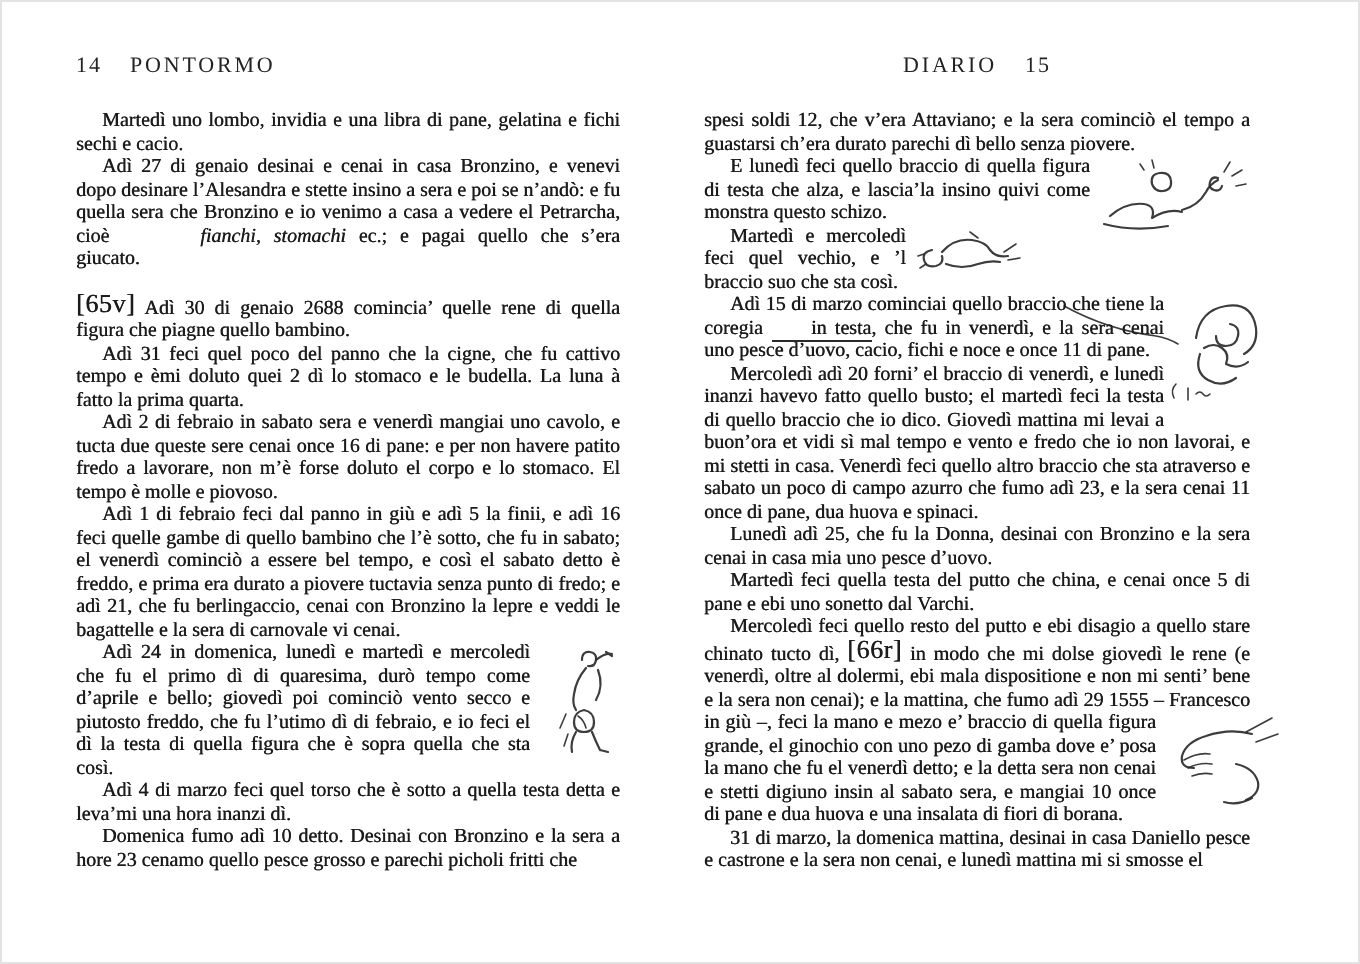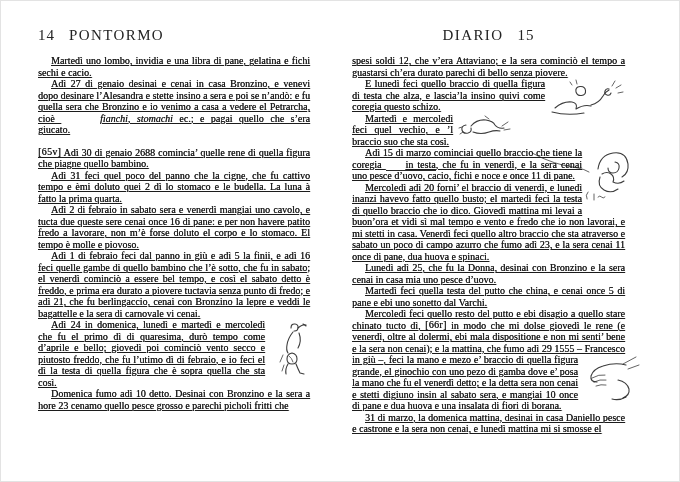--- a/index.html
+++ b/index.html
@@ -15,42 +15,42 @@
     position:absolute;inset:0;
     border:1px solid #e3e3e3;
     box-sizing:border-box;
   }
   .page{
     position:absolute;top:27px;
   }
   .page-left{left:38px;width:272px;}
   .page-right{left:352px;width:273px;}
   .running-head{
-    font-size:15px;
+    font-size:11px;
     letter-spacing:1.4px;
     color:#232323;
     height:12px;
   }
   .running-head.right{text-align:center;}
   .running-head .pagenum{letter-spacing:1px;}
   .running-head .gap{display:inline-block;width:14px;}
   .body-text{
     margin-top:16px;
     font-size:10px;
     line-height:11.5px;
     text-align:justify;
     hyphens:auto;
     -webkit-hyphens:auto;
     text-shadow:0.2px 0 0 currentColor;
   }
-  p{margin:0;padding:0;text-decoration:underline;}
+  p{margin:0;padding:0;}
   p.indent{text-indent:13px;}
   p.section-gap{margin-top:11px;}
   .folio-mark{
-    font-size:10px;
+    font-size:13px;
     letter-spacing:.3px;
     position:relative;top:-.5px;
   }
   .ital{font-style:italic;margin-left:39px;}
   .hand-underline{
     border-bottom:1px solid #2a2a2a;
     padding-bottom:0px;
     padding-left:20px;
   }
   
@@ -88,20 +88,21 @@
         <path class="sketch-stroke" d="M23 11 q-5 6-6 13 q-1 5 1 8"></path>
         <path class="sketch-stroke" d="M29 12 q3 8-1 15"></path>
         <path class="sketch-stroke" d="M22 32 q-5 1-5 6 q0 5 5 5 q5 0 5-5 q0-5-5-6"></path>
         <path class="sketch-stroke thin" d="M19 35 q3 2 4 6"></path>
         <path class="sketch-stroke" d="M18 43 q-3 5-2 10 M26 43 q2 5 4 9 M30 52 l4 1"></path>
         <path class="sketch-stroke thin" d="M13 34 l-3 7 M14 44 l-2 6"></path>
       </svg>
         </span>
       <span>Adì 24 in domenica, lunedì e martedì e mercoledì che fu el primo dì di quaresima, durò tempo come d’aprile e bello; giovedì poi cominciò vento secco e piutosto freddo, che fu l’utimo dì di febraio, e io feci el dì la testa di quella figura che è sopra quella che sta così.</span>
     </p>
+    <p class="indent"><span>Adì 4 di marzo feci quel torso che è sotto a quella testa detta e leva’mi una hora inanzi dì.</span></p>
     <p class="indent"><span>Domenica fumo adì 10 detto. Desinai con Bronzino e la sera a hore 23 cenamo quello pesce grosso e parechi picholi fritti che</span></p>
   </div>
 </div>
 
 <div class="page page-right">
   <div class="running-head right">
     <span>DIARIO</span><span class="gap"></span><span class="pagenum">15</span>
   </div>
   <div class="body-text">
     <p><span>spesi soldi 12, che v’era Attaviano; e la sera cominciò el tempo a guastarsi ch’era durato parechi dì bello senza piovere.</span></p>
@@ -110,21 +111,21 @@
           <svg width="78" height="40" viewBox="0 0 78 40" aria-hidden="true">
         <path class="sketch-stroke thin" d="M20 4 l2 3 M26 2 l1 4"></path>
         <path class="sketch-stroke" d="M26 14 q-1-5 4-5.5 q5-.5 5.5 4 q.5 4.5-4 5 q-4 .5-5.5-3.5"></path>
         <path class="sketch-stroke" d="M5 30 q8-7 17-6 q6 1 4 7 q8-5 15-3"></path>
         <path class="sketch-stroke" d="M2 34 q15 4 32 1"></path>
         <path class="sketch-stroke" d="M41 27 q8-2 12-9 q2-4 6-6"></path>
         <path class="sketch-stroke" d="M59 11 q-3-1-4 2 q-1 3 2 4 q3 1 4-2"></path>
         <path class="sketch-stroke thin" d="M62 8 l3-5 M66 10 l5-3 M68 15 l5-1"></path>
       </svg>
         </span>
-      <span>E lunedì feci quello braccio di quella figura di testa che alza, e lascia’la insino quivi come coregia questo schizo.</span>
+      <span>E lunedì feci quello braccio di quella figura di testa che alza, e lascia’la insino quivi come monstra questo schizo.</span>
     </p>
     <p class="indent">
       <span class="sk sk-arm">
           <svg width="90" height="26" viewBox="0 0 90 26" aria-hidden="true">
         <path class="sketch-stroke" d="M8 12 q-5 1-4 5 q1 4 6 3 q4-1 3-5"></path>
         <path class="sketch-stroke thin" d="M4 14 l-3 1 M5 19 l-3 2"></path>
         <path class="sketch-stroke" d="M13 13 q6-7 15-6 q7 1 9 5 q3 4 9 3"></path>
         <path class="sketch-stroke" d="M15 19 q8 3 16 0 q6-2 11-1"></path>
         <path class="sketch-stroke thin" d="M44 13 l6-4 M46 17 l6-1 M27 3 l4 3"></path>
       </svg>

